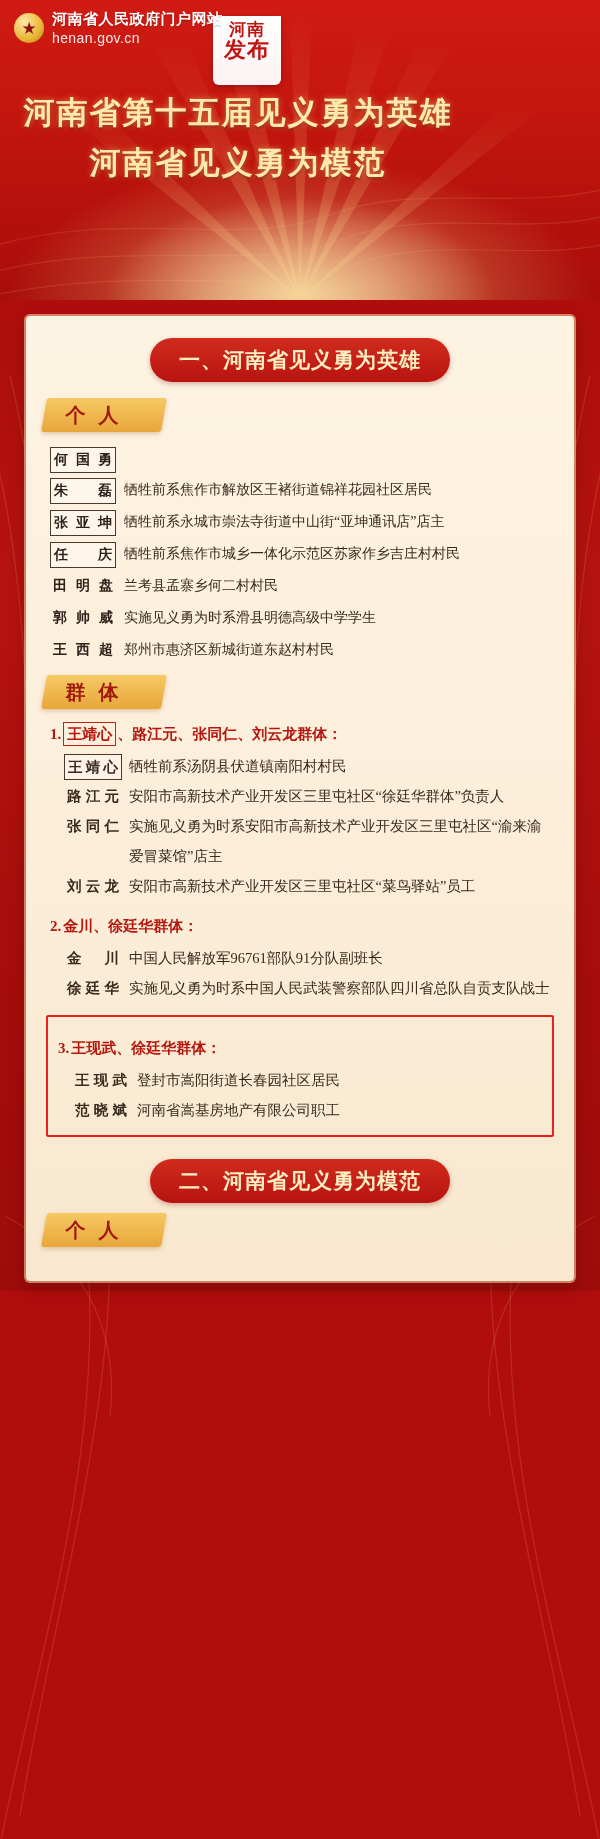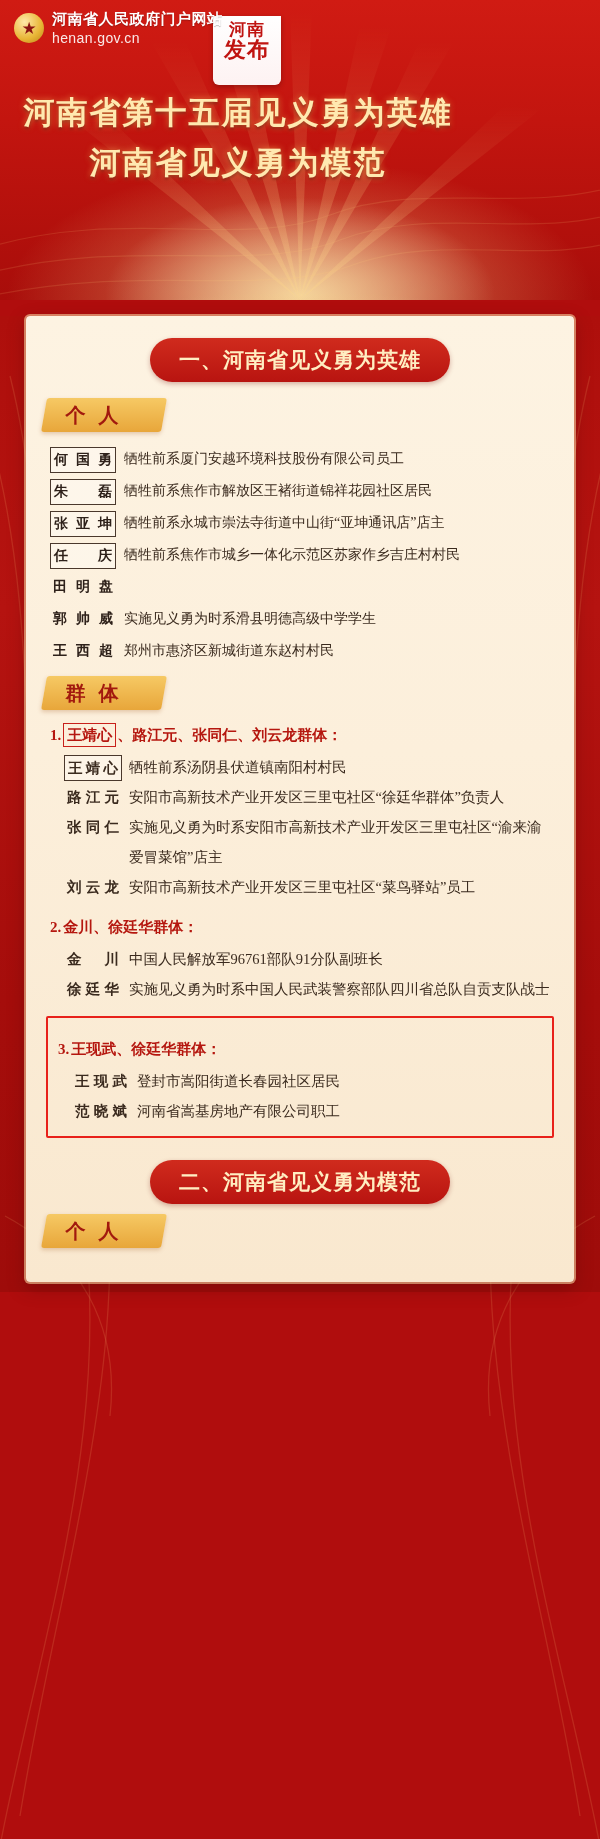--- a/index.html
+++ b/index.html
@@ -364,36 +364,36 @@
     <div class="section-title">一、河南省见义勇为英雄</div>
 
     <div class="subhead-wrap">
       <div class="bg"></div>
       <div class="txt">个 人</div>
     </div>
 
     <div class="entries">
       <div class="entry">
         <span class="name boxed">何国勇</span>
-        <span class="desc">牺牲前系厦门安越环境科技股份有限公司员工</span>
       </div>
       <div class="entry">
         <span class="name boxed">朱 磊</span>
         <span class="desc">牺牲前系焦作市解放区王褚街道锦祥花园社区居民</span>
       </div>
       <div class="entry">
         <span class="name boxed">张亚坤</span>
         <span class="desc">牺牲前系永城市崇法寺街道中山街“亚坤通讯店”店主</span>
       </div>
       <div class="entry">
         <span class="name boxed">任 庆</span>
         <span class="desc">牺牲前系焦作市城乡一体化示范区苏家作乡吉庄村村民</span>
       </div>
       <div class="entry">
         <span class="name">田明盘</span>
+        <span class="desc">兰考县孟寨乡何二村村民</span>
       </div>
       <div class="entry">
         <span class="name">郭帅威</span>
         <span class="desc">实施见义勇为时系滑县明德高级中学学生</span>
       </div>
       <div class="entry">
         <span class="name">王西超</span>
         <span class="desc">郑州市惠济区新城街道东赵村村民</span>
       </div>
     </div>

